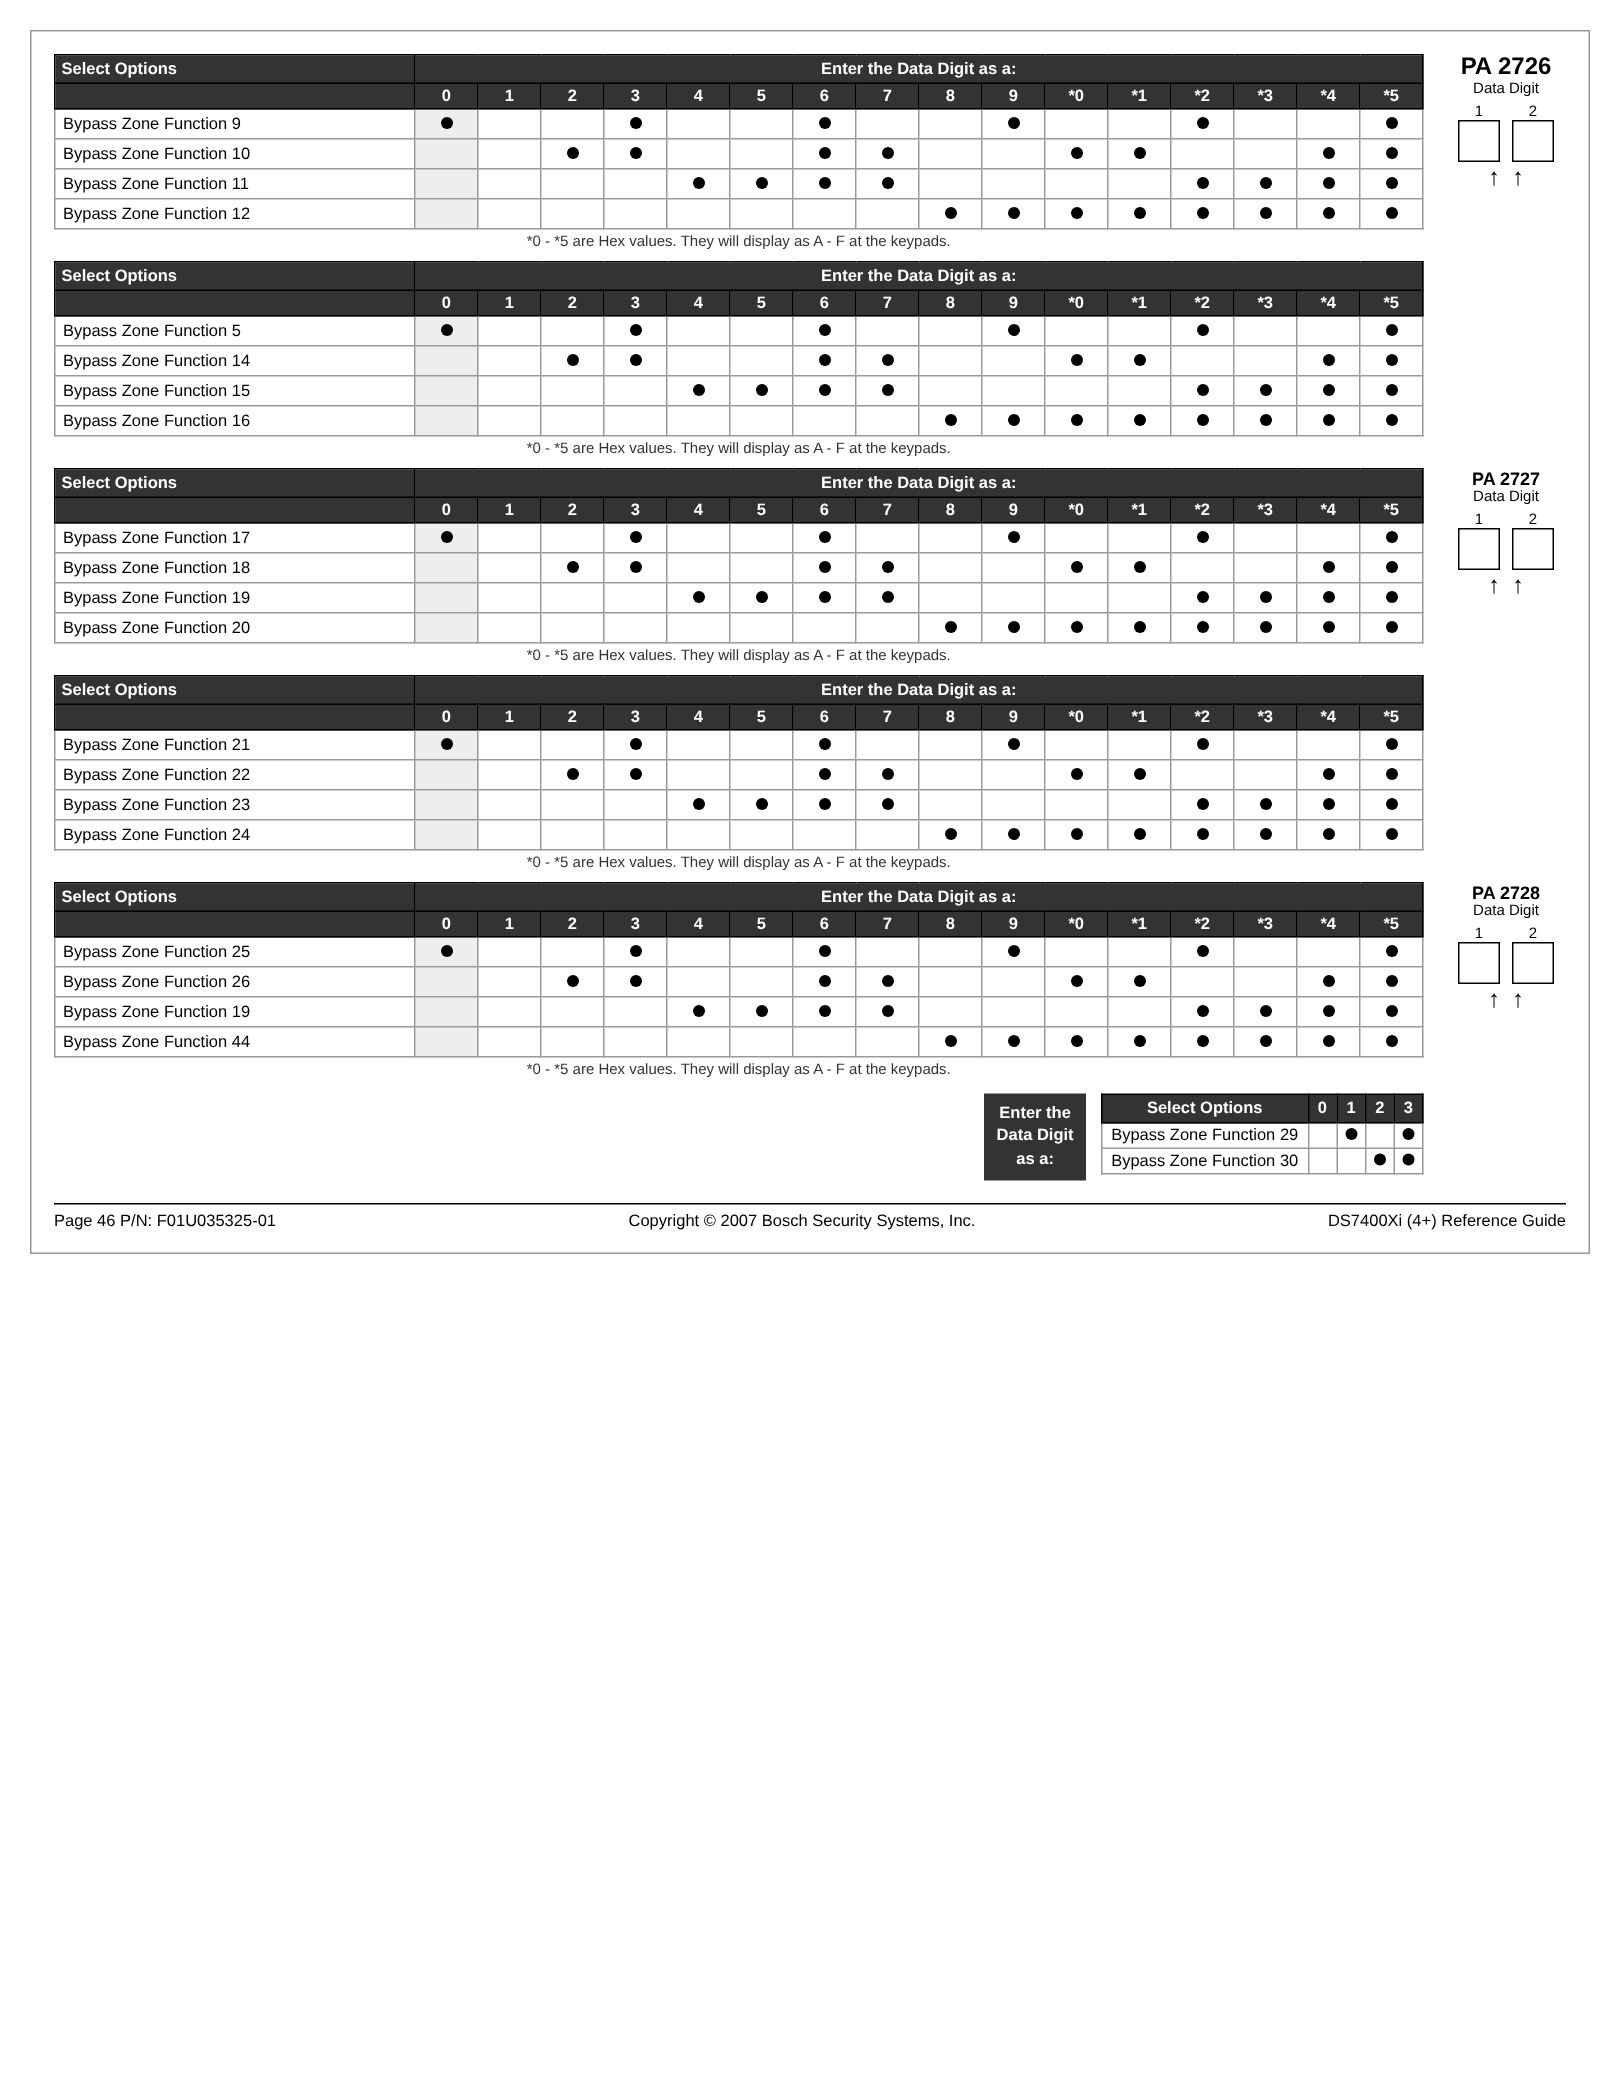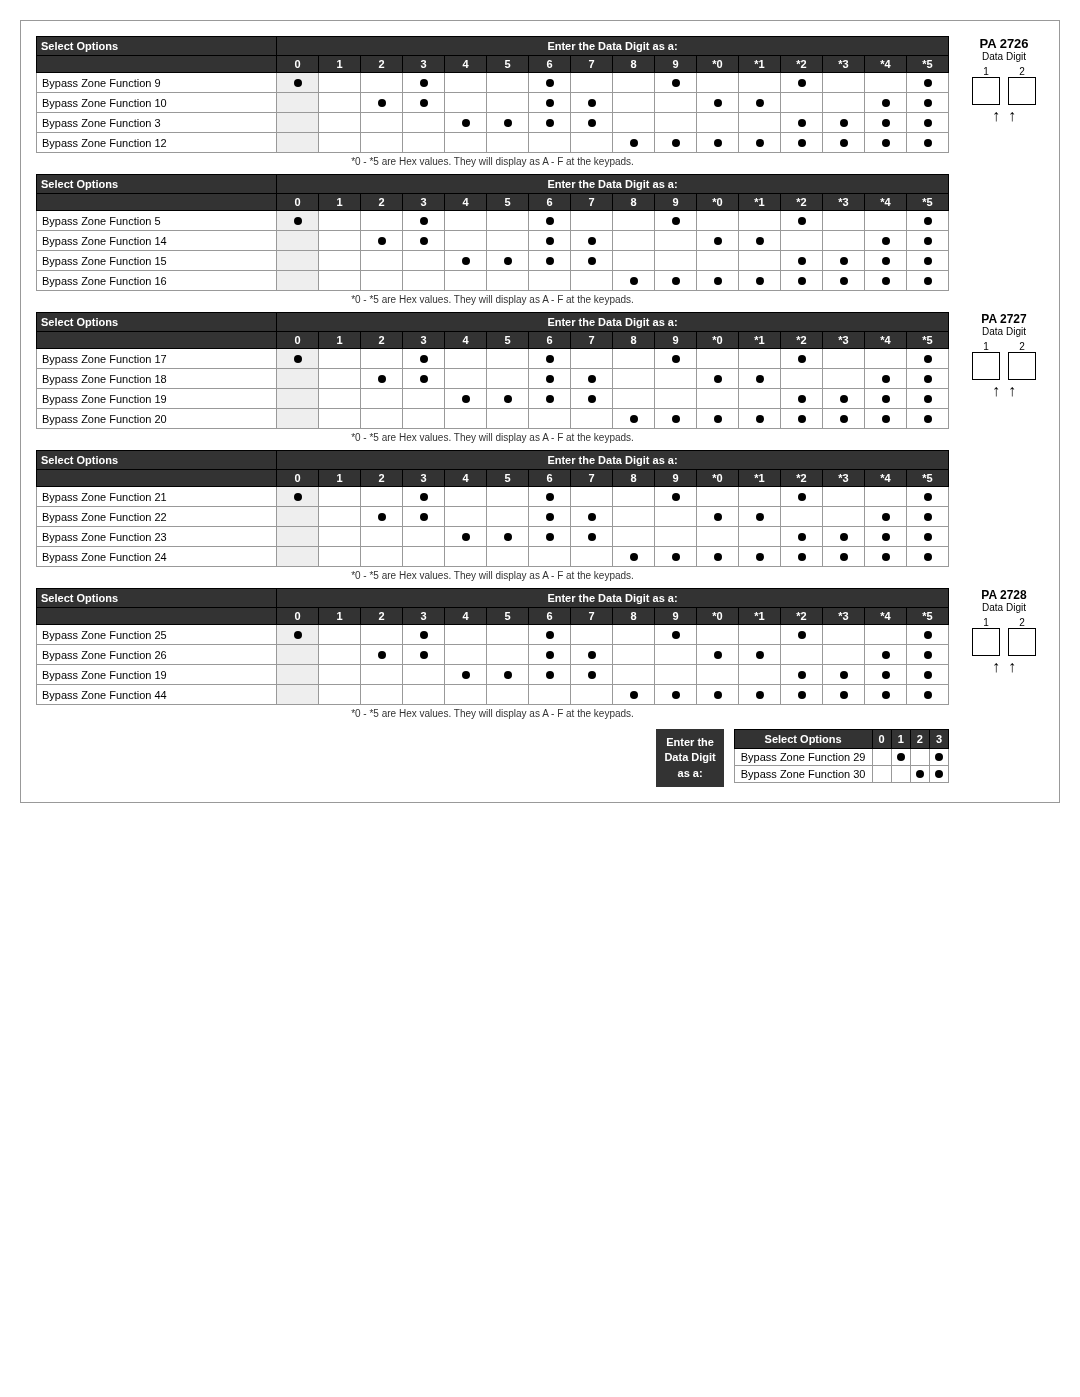--- a/index.html
+++ b/index.html
@@ -167,21 +167,21 @@
                 <td style="border:1px solid #999;text-align:center;padding:2px;background:#fff;"></td>
                 <td style="border:1px solid #999;text-align:center;padding:2px;background:#fff;"></td>
                 <td style="border:1px solid #999;text-align:center;padding:2px;background:#fff;"><span class="dot"></span></td>
                 <td style="border:1px solid #999;text-align:center;padding:2px;background:#fff;"><span class="dot"></span></td>
                 <td style="border:1px solid #999;text-align:center;padding:2px;background:#fff;"></td>
                 <td style="border:1px solid #999;text-align:center;padding:2px;background:#fff;"></td>
                 <td style="border:1px solid #999;text-align:center;padding:2px;background:#fff;"><span class="dot"></span></td>
                 <td style="border:1px solid #999;text-align:center;padding:2px;background:#fff;"><span class="dot"></span></td>
               </tr>
               <tr class="data-row">
-                <td class="label-cell">Bypass Zone Function 3</td>
+                <td class="label-cell">Bypass Zone Function 11</td>
                 <td style="border:1px solid #999;text-align:center;padding:2px;background:#eee;"></td>
                 <td style="border:1px solid #999;text-align:center;padding:2px;background:#fff;"></td>
                 <td style="border:1px solid #999;text-align:center;padding:2px;background:#fff;"></td>
                 <td style="border:1px solid #999;text-align:center;padding:2px;background:#fff;"></td>
                 <td style="border:1px solid #999;text-align:center;padding:2px;background:#fff;"><span class="dot"></span></td>
                 <td style="border:1px solid #999;text-align:center;padding:2px;background:#fff;"><span class="dot"></span></td>
                 <td style="border:1px solid #999;text-align:center;padding:2px;background:#fff;"><span class="dot"></span></td>
                 <td style="border:1px solid #999;text-align:center;padding:2px;background:#fff;"><span class="dot"></span></td>
                 <td style="border:1px solid #999;text-align:center;padding:2px;background:#fff;"></td>
                 <td style="border:1px solid #999;text-align:center;padding:2px;background:#fff;"></td>
@@ -209,21 +209,21 @@
                 <td style="border:1px solid #999;text-align:center;padding:2px;background:#fff;"><span class="dot"></span></td>
                 <td style="border:1px solid #999;text-align:center;padding:2px;background:#fff;"><span class="dot"></span></td>
                 <td style="border:1px solid #999;text-align:center;padding:2px;background:#fff;"><span class="dot"></span></td>
                 <td style="border:1px solid #999;text-align:center;padding:2px;background:#fff;"><span class="dot"></span></td>
               </tr>
             </tbody>
           </table>
           <div class="hex-note">*0 - *5 are Hex values. They will display as A - F at the keypads.</div>
         </div>
         <div style="margin-left:15px;text-align:center;min-width:80px;">
-          <div style="font-weight:bold;font-size:13px;">PA 2726</div>
+          <div style="font-weight:bold;font-size:16px;">PA 2726</div>
           <div style="font-size:10px;">Data Digit</div>
           <div style="display:flex;gap:8px;justify-content:center;margin-top:4px;">
             <div style="font-size:10px;text-align:center;">
               <div>1</div>
               <div style="width:28px;height:28px;border:1px solid #000;background:#fff;"></div>
             </div>
             <div style="font-size:10px;text-align:center;">
               <div>2</div>
               <div style="width:28px;height:28px;border:1px solid #000;background:#fff;"></div>
             </div>
@@ -733,13 +733,18 @@
                     <td style="border:1px solid #999;padding:2px;text-align:center;background:#fff;"><span class="dot"></span></td>
                   </tr>
                 </tbody>
               </table>
             </div>
           </div>
         </div>
       </div>
     </div>
 
+  <div class="footer">
+    <span>Page 46    P/N: F01U035325-01</span>
+    <span>Copyright © 2007 Bosch Security Systems, Inc.</span>
+    <span>DS7400Xi (4+) Reference Guide</span>
+  </div>
 </div>
 
 </body></html>

